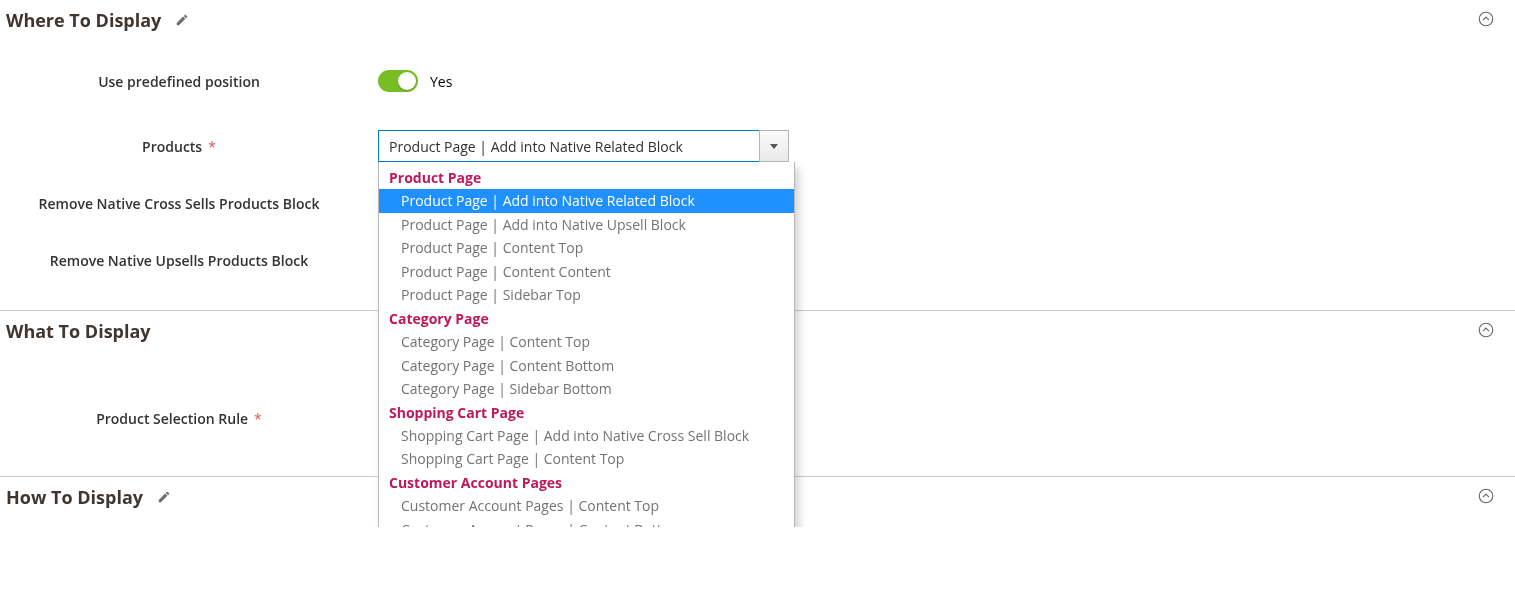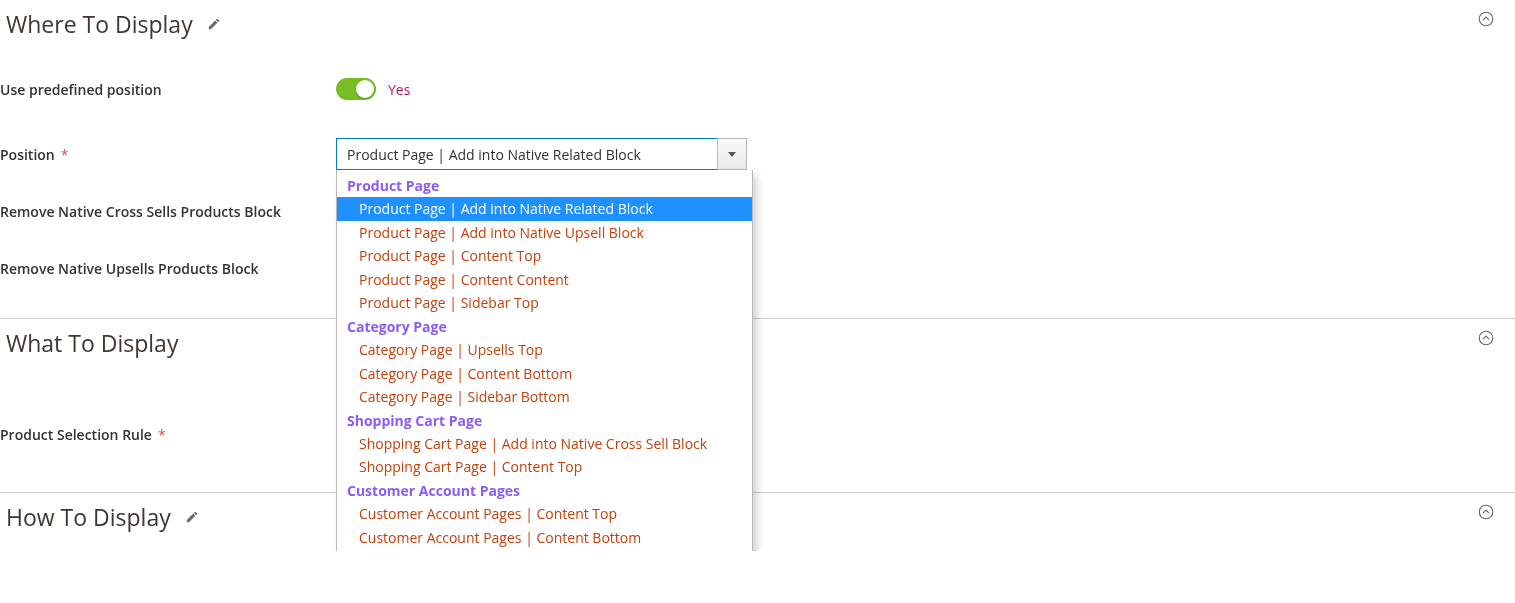--- a/index.html
+++ b/index.html
@@ -16,23 +16,23 @@
     padding: 0;
   }
   .section-last { border-bottom: none; }
   .section-header {
     display: flex;
     align-items: center;
     padding: 8px 6px 18px 6px;
     position: relative;
   }
   .section-title {
-    font-size: 23px;
+    font-size: 18px;
     color: #41362f;
-    font-weight: 400;
+    font-weight: 700;
   }
   .edit-icon {
     margin-left: 14px;
     width: 14px; height: 14px;
     color: #6d6d6d;
     cursor: pointer;
   }
   .collapse-icon {
     position: absolute;
     right: 20px;
@@ -44,22 +44,22 @@
   .section-body {
     padding: 20px 0 20px 0;
   }
   .form-row {
     display: flex;
     align-items: center;
     margin-bottom: 38px;
     position: relative;
   }
   .form-label-col {
-    width: 336px;
-    text-align: left;
+    width: 378px;
+    text-align: center;
     padding-right: 20px;
     font-weight: 600;
     color: #333;
     font-size: 14px;
   }
   .required-mark {
     color: #d9534f;
     margin-left: 6px;
     font-weight: 400;
   }
@@ -77,21 +77,21 @@
   .toggle-knob {
     width: 18px; height: 18px;
     background: #fff;
     border-radius: 50%;
     position: absolute;
     top: 2px; right: 2px;
     box-shadow: 0 1px 2px rgba(0,0,0,0.2);
   }
   .toggle-label {
     margin-left: 12px;
-    color: #be185d;
+    color: #000000;
     font-size: 14px;
   }
   .select-display {
     width: 382px;
     height: 32px;
     border: 1px solid #007dbd;
     background: #fff;
     display: flex;
     align-items: center;
     padding: 0 10px;
@@ -128,27 +128,27 @@
     background: #fff;
     border: 1px solid #b8b8b8;
     border-top: none;
     box-shadow: 4px 6px 8px rgba(0,0,0,0.18);
     z-index: 50;
     padding: 4px 0 6px 0;
   }
   .opt-group {
     padding: 2px 10px;
     font-weight: 700;
-    color: #8b5cf6;
+    color: #be185d;
     font-size: 14px;
     cursor: default;
   }
   .opt-item {
     padding: 2px 10px 2px 22px;
-    color: #c2410c;
+    color: #737373;
     font-size: 14px;
     cursor: pointer;
     line-height: 1.4;
   }
   .opt-item.selected {
     background: #1e90ff;
     color: #fff;
   }
   .section2-body { padding-top: 48px; padding-bottom: 48px; }
 </style>
@@ -175,38 +175,38 @@
       <div class="form-field-col">
         <div class="toggle">
           <div class="toggle-knob"></div>
         </div>
         <span class="toggle-label">Yes</span>
       </div>
     </div>
 
     <div class="form-row" style="margin-bottom:32px;">
       <div class="form-label-col">
-        <span>Position</span><span class="required-mark">*</span>
+        <span>Products</span><span class="required-mark">*</span>
       </div>
       <div class="form-field-col dropdown-wrap">
         <div class="select-display">Product Page | Add into Native Related Block</div>
         <div class="select-arrow-btn">
           <div class="arrow-down"></div>
         </div>
 
         <div class="dropdown-panel" id="dropdown-panel">
 
         <div class="opt-group">Product Page</div>
             <div class="opt-item selected">Product Page | Add into Native Related Block</div>
             <div class="opt-item">Product Page | Add into Native Upsell Block</div>
             <div class="opt-item">Product Page | Content Top</div>
             <div class="opt-item">Product Page | Content Content</div>
             <div class="opt-item">Product Page | Sidebar Top</div>
             <div class="opt-group">Category Page</div>
-            <div class="opt-item">Category Page | Upsells Top</div>
+            <div class="opt-item">Category Page | Content Top</div>
             <div class="opt-item">Category Page | Content Bottom</div>
             <div class="opt-item">Category Page | Sidebar Bottom</div>
             <div class="opt-group">Shopping Cart Page</div>
             <div class="opt-item">Shopping Cart Page | Add into Native Cross Sell Block</div>
             <div class="opt-item">Shopping Cart Page | Content Top</div>
             <div class="opt-group">Customer Account Pages</div>
             <div class="opt-item">Customer Account Pages | Content Top</div>
             <div class="opt-item">Customer Account Pages | Content Bottom</div>
           </div>
       </div>

